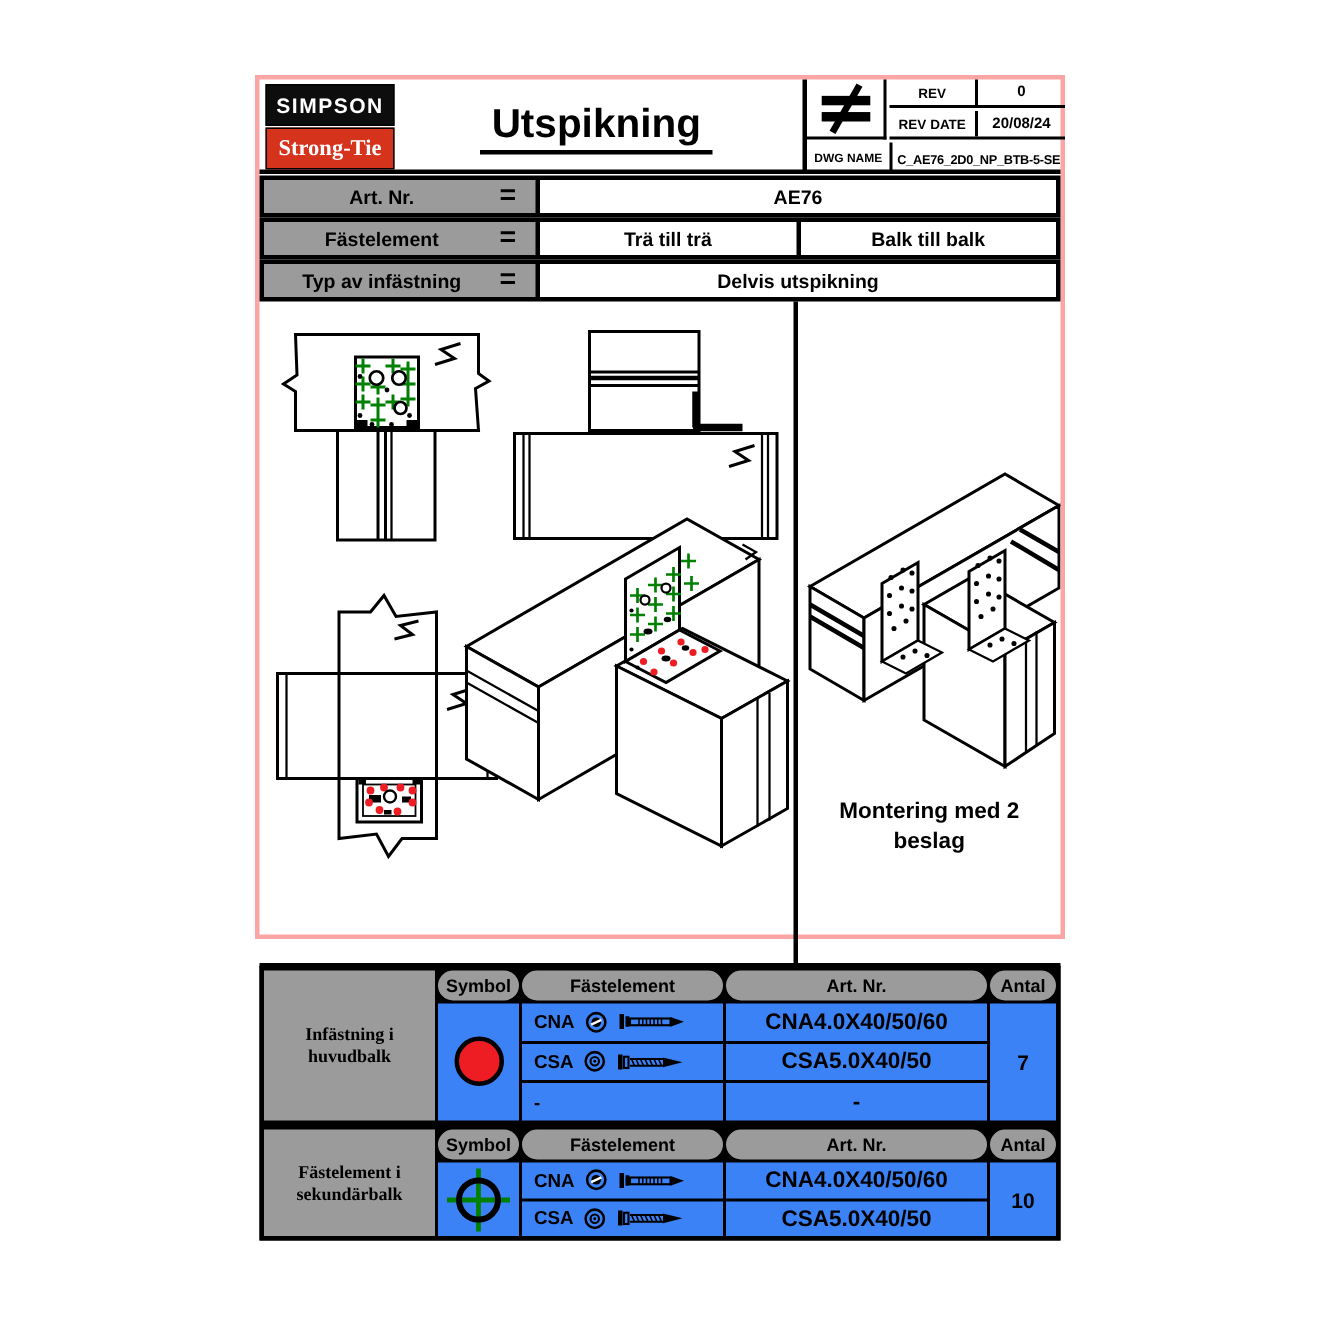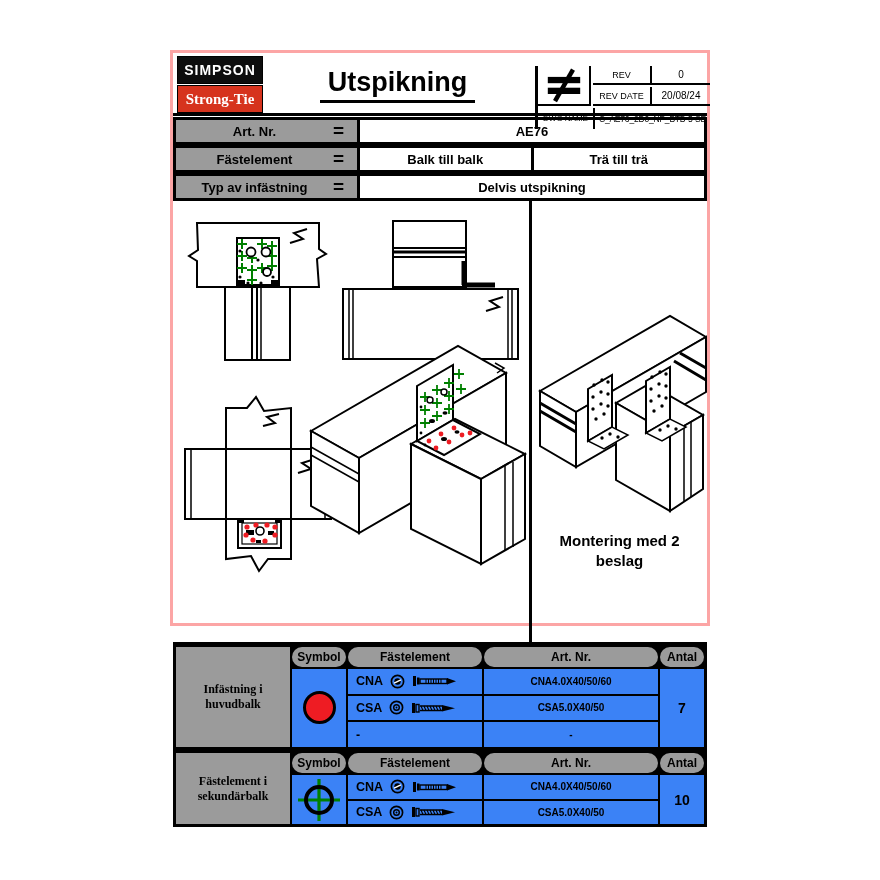--- a/index.html
+++ b/index.html
@@ -11,21 +11,21 @@
   
   .header{position:absolute;left:0;top:0;width:534px;height:63px;border-bottom:3px solid #000;}
   .logo{position:absolute;left:4px;top:3px;width:86px;height:57px;}
   .logo-top{height:28px;background:#0d0d0d;color:#fff;display:flex;align-items:center;justify-content:center;
     font-weight:bold;font-size:14px;letter-spacing:1px;border:1px solid #000;}
   .logo-bottom{height:28px;background:#d6331d;color:#fff;display:flex;align-items:center;justify-content:center;
     font-family:"Liberation Serif",serif;font-weight:bold;font-size:15px;margin-top:1px;border:1px solid #000;}
   .title-wrap{position:absolute;left:95px;right:180px;top:14px;text-align:center;}
   .title{font-size:27px;font-weight:bold;border-bottom:3px solid #000;padding:0 8px 2px;display:inline-block;}
 
-  .rev{position:absolute;right:0;top:13px;width:172px;height:63px;border-left:3px solid #000;font-weight:normal;}
+  .rev{position:absolute;right:0;top:0;width:172px;height:63px;border-left:3px solid #000;font-weight:bold;}
   .rev .cell{display:flex;align-items:center;justify-content:center;}
   .neq-cell{position:absolute;left:0;top:0;width:53px;height:40px;border-right:2px solid #000;border-bottom:2px solid #000;}
   .rev-r1{position:absolute;left:55px;top:0;width:117px;height:19px;border-bottom:2px solid #000;display:flex;}
   .rev-r2{position:absolute;left:55px;top:21px;width:117px;height:19px;border-bottom:2px solid #000;display:flex;}
   .rev-label{width:59px;border-right:2px solid #000;font-size:9px;}
   .rev-value{flex:1;font-size:10px;}
   .rev-r3{position:absolute;left:0;top:42px;width:172px;height:21px;display:flex;}
   .dwg-label{width:57px;border-right:2px solid #000;font-size:8px;}
   .dwg-value{flex:1;font-size:8.5px;letter-spacing:-0.2px;}
 
@@ -51,21 +51,21 @@
   .ftable{position:absolute;left:0;width:534px;display:grid;gap:2px;background:#000;border:3px solid #000;font-weight:bold;}
   .t1{top:591px;height:106px;grid-template-columns:114px 54px 134px 174px 1fr;grid-template-rows:20px 1fr 1fr 1fr;}
   .t2{top:697px;height:77px;grid-template-columns:114px 54px 134px 174px 1fr;grid-template-rows:20px 1fr 1fr;}
   .tcell{background:#3b82f6;display:flex;align-items:center;justify-content:center;}
   .thead{background:#9b9b9b;font-size:12px;border-radius:10px;}
   .tlabel{grid-column:1;grid-row:1/-1;background:#9b9b9b;display:flex;align-items:center;justify-content:center;
     text-align:center;font-size:12px;line-height:15px;padding:0 6px;font-family:Liberation Serif, serif;}
   .tsym{grid-column:2;grid-row:2/-1;}
   .tqty{grid-column:5;grid-row:2/-1;font-size:14px;}
   .fast-cell{justify-content:flex-start;padding-left:8px;gap:7px;font-size:12.5px;}
-  .art-cell{font-size:10px;}
+  .art-cell{font-size:15px;}
   .red-dot{width:33px;height:33px;border-radius:50%;background:#ee1c23;border:3px solid #000;}
 
   svg{display:block;}
   .ln{stroke:#000;fill:none;stroke-width:2;}
   .ln15{stroke:#000;fill:none;stroke-width:1.5;}
   .wface{fill:#fff;stroke:#000;stroke-width:2;}
 </style>
 </head>
 <body>
 
@@ -110,22 +110,22 @@
     <div class="info-vals">
       <div class="info-cell">AE76</div>
     </div>
   </div>
   <div class="info-row ir2">
     <div class="info-label">
       <span class="lbl-text">Fästelement</span>
       <span class="eq">=</span>
     </div>
     <div class="info-vals">
+      <div class="info-cell">Trä till trä</div>
       <div class="info-cell">Balk till balk</div>
-      <div class="info-cell">Trä till trä</div>
     </div>
   </div>
   <div class="info-row ir3">
     <div class="info-label">
       <span class="lbl-text">Typ av infästning</span>
       <span class="eq">=</span>
     </div>
     <div class="info-vals">
       <div class="info-cell">Delvis utspikning</div>
     </div>

